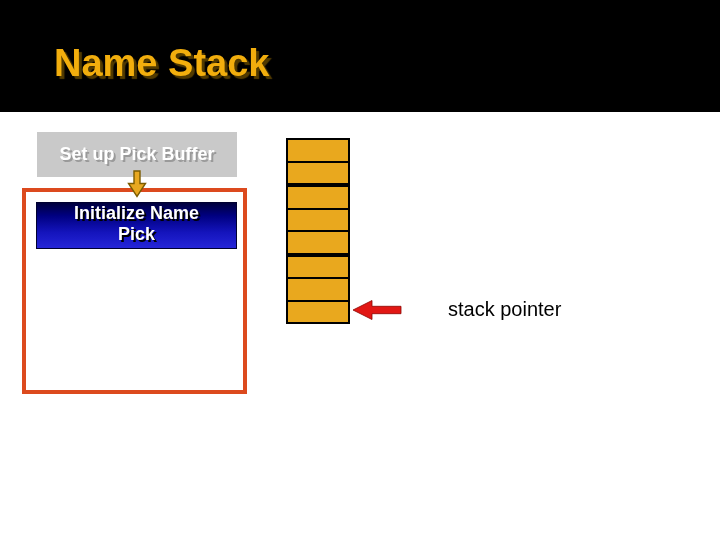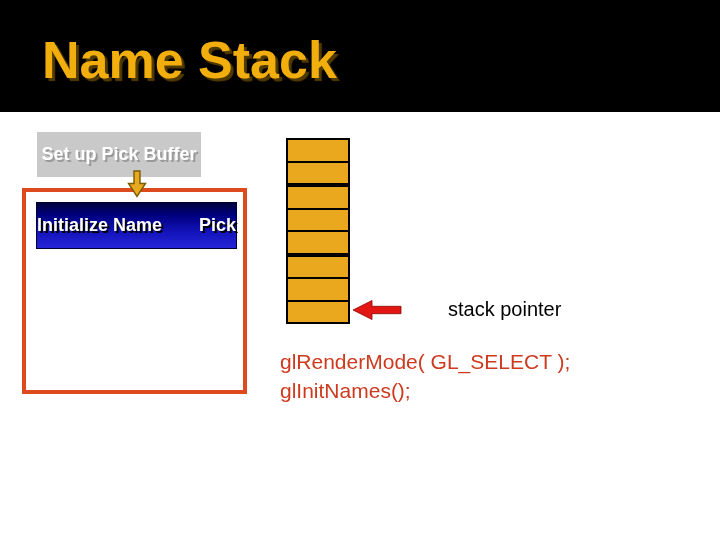--- a/index.html
+++ b/index.html
@@ -6,28 +6,28 @@
   .slide{
     position:relative;width:720px;height:540px;overflow:hidden;
     background:#ffffff;font-family:"Liberation Sans",sans-serif;
   }
   
   .band{
     position:absolute;left:0;top:0;width:720px;height:112px;
     background:var(--band-bg,#000000);
   }
   .title{
-    position:absolute;left:42px;top:30px;margin:0;
-    font-size:52px;font-weight:bold;letter-spacing:0;
+    position:absolute;left:42px;top:30px;margin:12px;
+    font-size:38px;font-weight:bold;letter-spacing:0;
     color:var(--title-text,#F2AE0D);
     text-shadow:3px 3px 1px rgba(86,62,0,0.95);
   }
   
   .grey-box{
-    position:absolute;left:37px;top:132px;width:164px;height:45px;
+    position:absolute;left:37px;top:132px;width:200px;height:45px;
     background:var(--step1-bg,#C9C9C9);
     display:flex;align-items:center;justify-content:center;
   }
   .grey-box span{
     font-size:18px;font-weight:bold;color:var(--step1-text,#FFFFFF);
     text-shadow:2px 2px 0 #9a9a9a;white-space:nowrap;
   }
   
   .down-arrow{position:absolute;left:127px;top:170px;width:20px;height:28px;z-index:3;}
   .down-arrow path{fill:var(--down-arrow-fill,#E8A820);stroke:#7b5b00;stroke-width:1.4;}
@@ -35,21 +35,21 @@
   .red-box{
     position:absolute;left:22px;top:188px;width:225px;height:206px;
     box-sizing:border-box;border:4px solid var(--frame-border,#DC4A1E);
     background:#ffffff;z-index:1;
   }
   
   .blue-box{
     position:absolute;left:36px;top:202px;width:201px;height:47px;
     box-sizing:border-box;border:1px solid #000030;z-index:2;
     background:linear-gradient(to bottom,#00003c 0%,#000080 28%,#1414bc 65%,#2525d8 100%);
-    display:flex;flex-direction:row;align-items:center;justify-content:space-between;
+    display:flex;flex-direction:column;align-items:center;justify-content:flex-start;
   }
   .blue-box span{
     font-size:18px;font-weight:bold;color:#ffffff;line-height:21px;
     text-shadow:2px 2px 0 #000000;white-space:nowrap;
   }
   
   .stack{
     position:absolute;left:286px;top:138px;width:64px;height:186px;
     box-sizing:border-box;border:2px solid #000000;
     display:flex;flex-direction:column;
@@ -108,18 +108,14 @@
       <div class="cell"></div>
       <div class="cell"></div>
     </div>
 
   <svg class="left-arrow" viewBox="0 0 50 22" aria-hidden="true">
     <path d="M1 11 L20 1.5 V7.3 H49 V14.7 H20 V20.5 Z"></path>
   </svg>
 
   <div class="sp-label">stack pointer</div>
 
-  <div class="code">
-    <div>glRenderMode( GL_SELECT );</div>
-    <div>glInitNames();</div>
-  </div>
 
 </div>
 
 </body></html>

